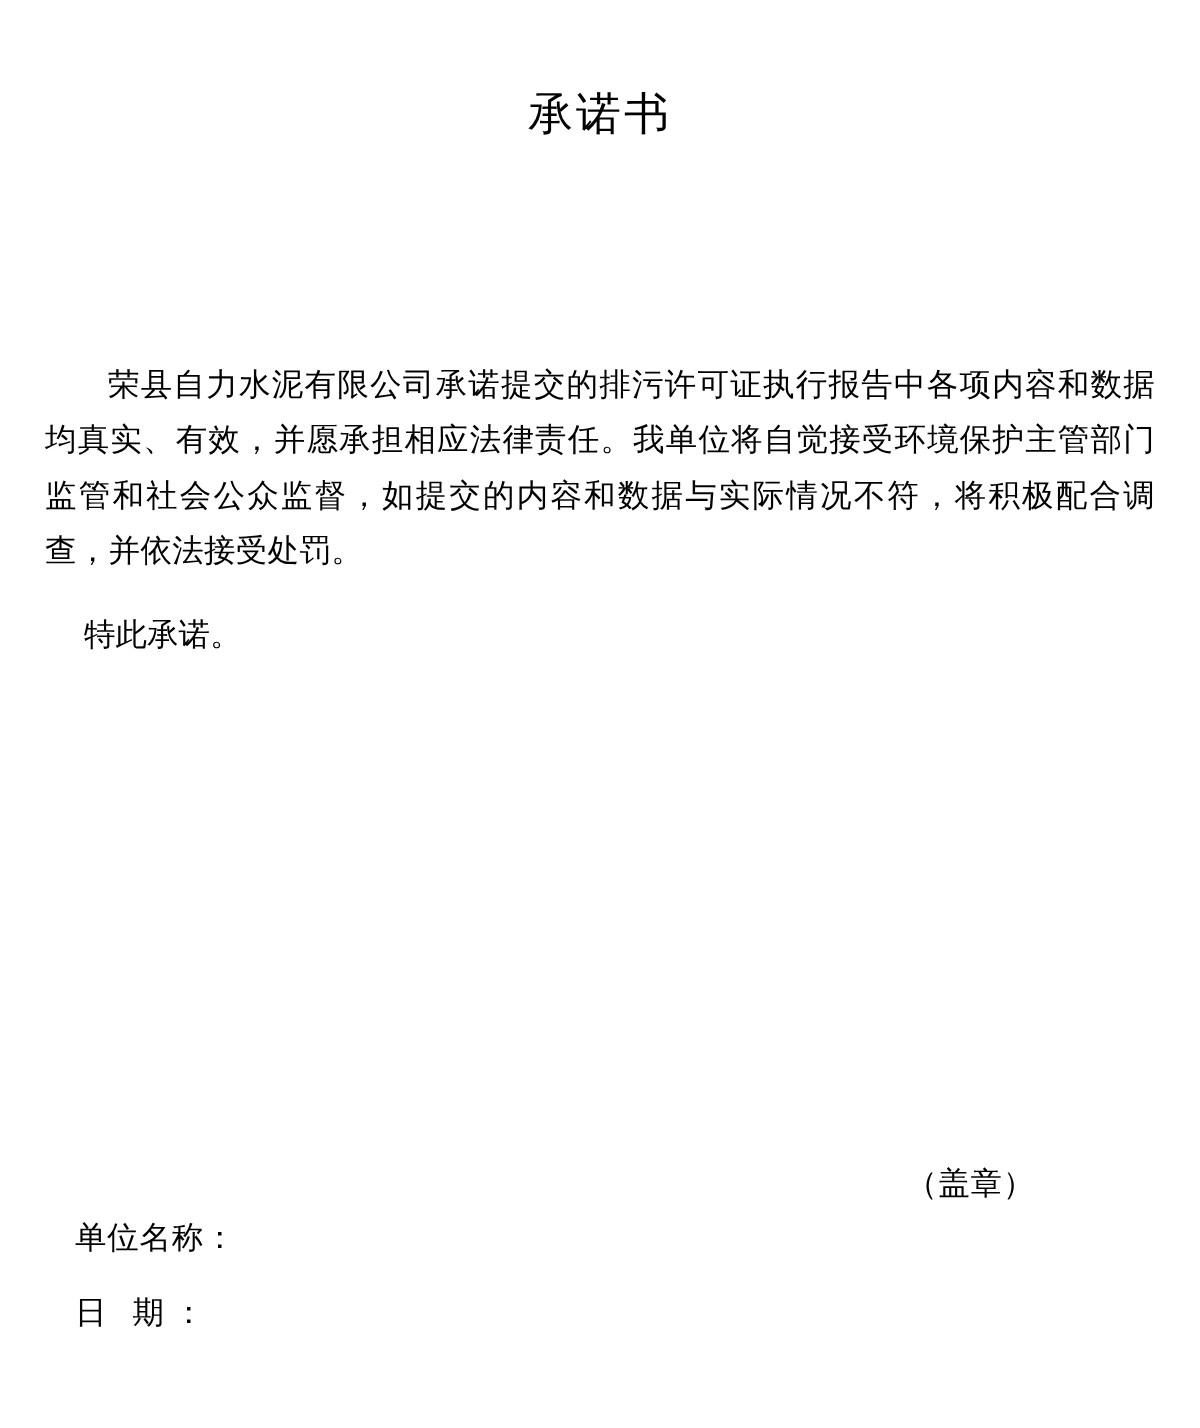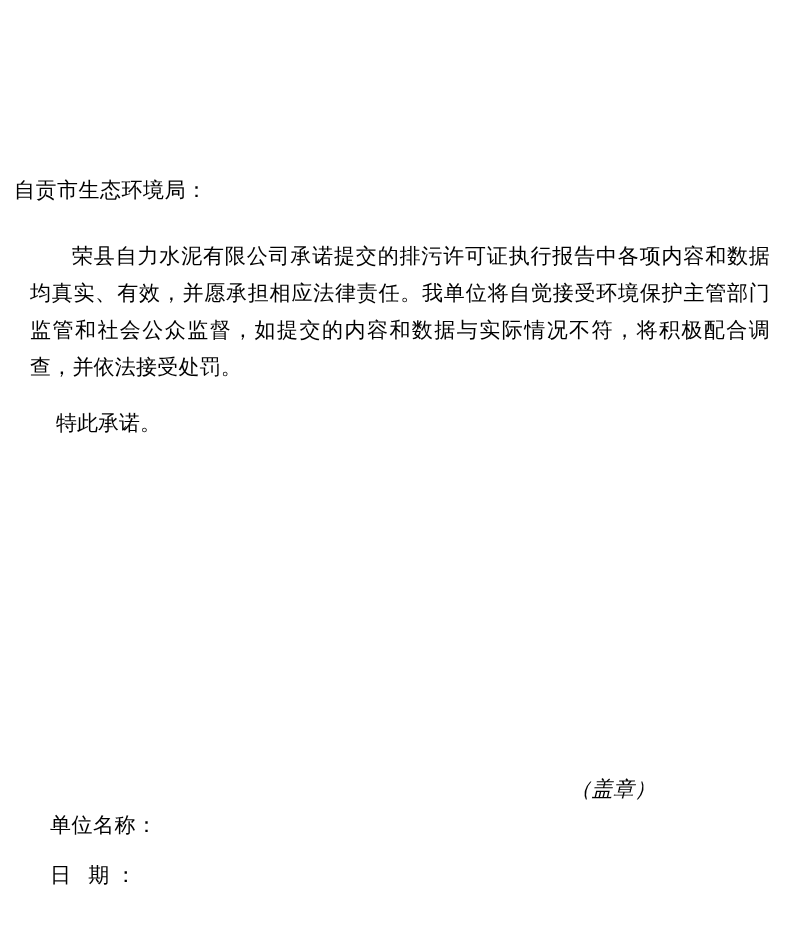--- a/index.html
+++ b/index.html
@@ -79,36 +79,35 @@
   }
   .sig-label {
     position: absolute;
     left: 50px;
     top: 0;
     white-space: nowrap;
     margin-top: 36px;
   }
   .sig-note {
     position: absolute;
-    left: 570px;
+    left: 604px;
     top: 0;
     white-space: nowrap;
-    font-style: italic;
   }
   .sig-row.date .sig-label {
     letter-spacing: 6px;
   }
 </style>
 </head>
 <body>
 
 <div class="page">
 
+  <h1 class="doc-title">承诺书</h1>
 
-  <div class="addressee">自贡市生态环境局：</div>
 
   <div class="body-block">
     <p>荣县自力水泥有限公司承诺提交的排污许可证执行报告中各项内容和数据均真实、有效，并愿承担相应法律责任。我单位将自觉接受环境保护主管部门监管和社会公众监督，如提交的内容和数据与实际情况不符，将积极配合调查，并依法接受处罚。</p>
   </div>
 
   <div class="closing">
     <p>特此承诺。</p>
   </div>
 
   <div class="signature-block">

